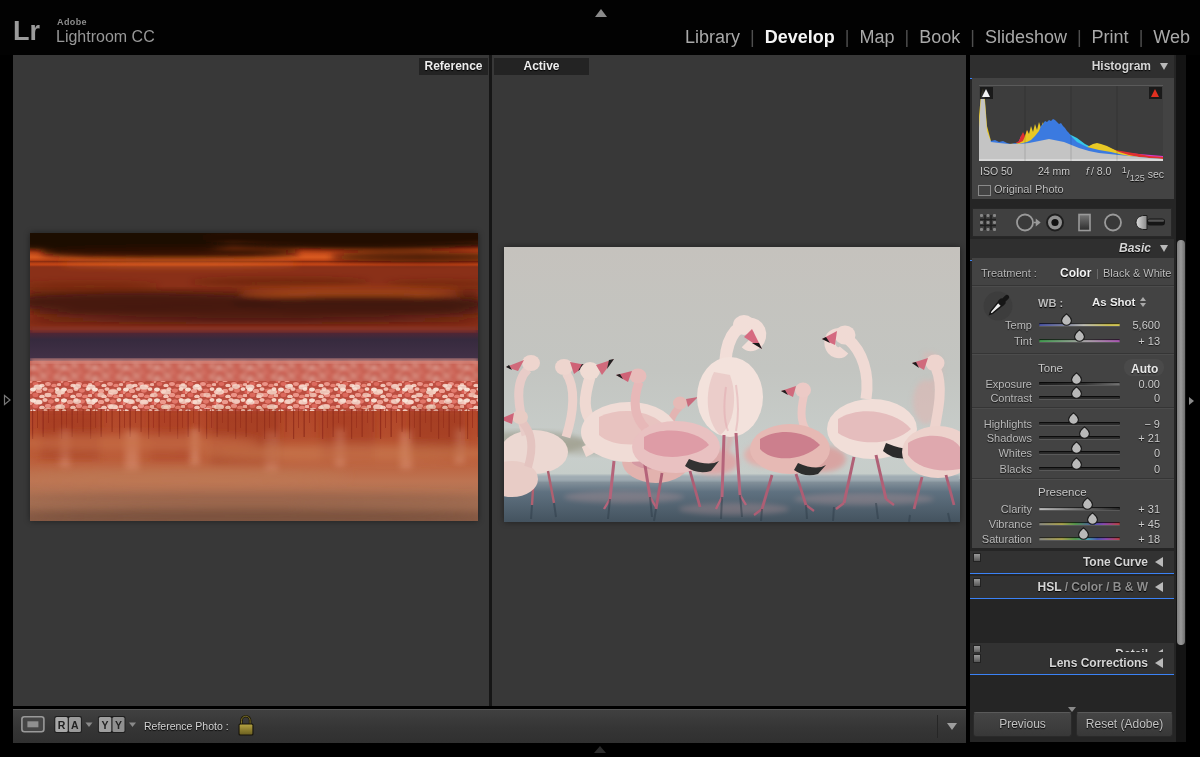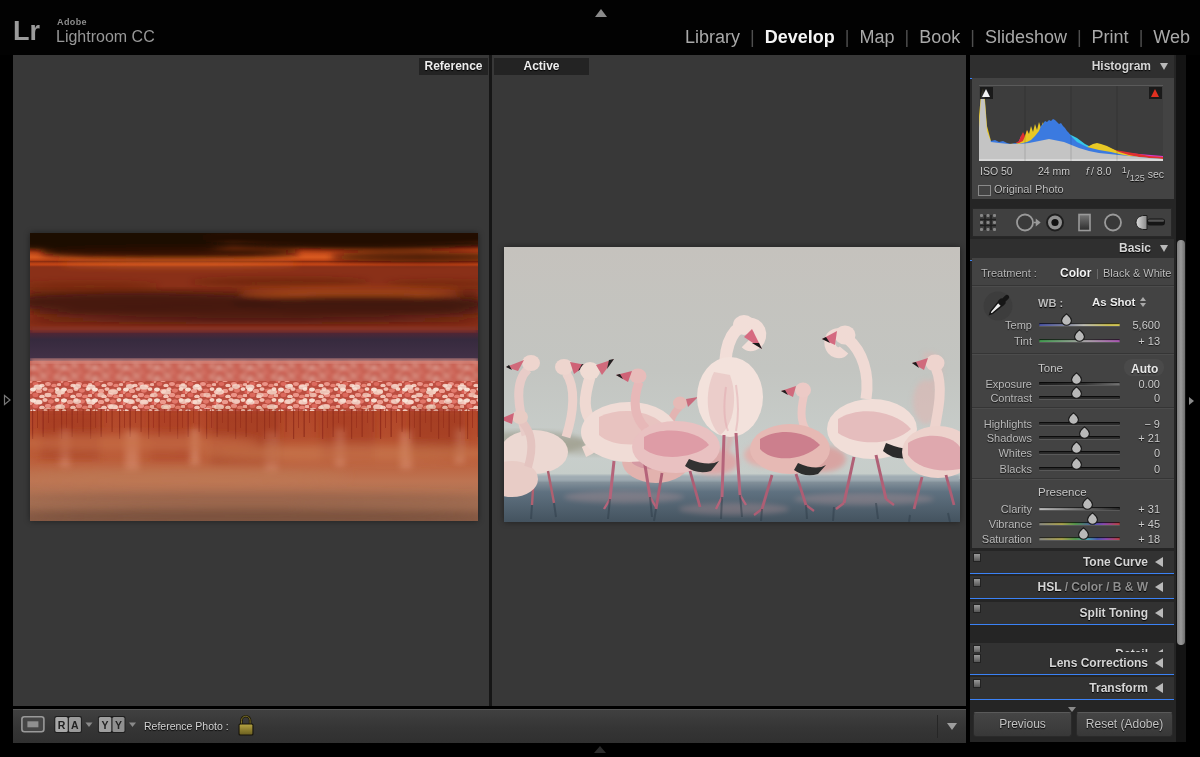--- a/index.html
+++ b/index.html
@@ -482,21 +482,21 @@
 
         <circle cx="140" cy="13.5" r="8" fill="#383838" stroke="#9a9a9a" stroke-width="1.8"></circle>
 
         <path d="M163 13.5 C163 9 167 6.5 171 6.5 L174 6.5 L174 20.5 L171 20.5 C167 20.5 163 18 163 13.5 Z" fill="url(#brushg)" stroke="#1c1c1c" stroke-width="1"></path>
         <rect x="174" y="9.5" width="18" height="7" rx="3" fill="#151515"></rect>
         <rect x="175" y="10.5" width="16" height="2.2" rx="1" fill="#555"></rect>
       </svg>
     </div>
 
     <div class="phead" style="top:184px;height:21px;background:#2f2f2f;">
-      <div class="lbl" style="right:23px;top:2px;">Basic</div>
+      <div class="lbl" style="right:23px;top:2px;font-style:italic;">Basic</div>
       <div class="tri-down" style="right:6px;top:6px;"></div>
     </div>
 
     <div class="pbody" id="basicbody" style="top:203px;height:290px;">
       <div style="position:absolute;left:0;top:3px;width:202px;height:23px;">
         <span style="position:absolute;left:9px;top:6px;font-size:11px;color:#b5b5b5;text-shadow:0 1px 1px #000;">Treatment :</span>
         <span style="position:absolute;left:88px;top:5px;font-size:12px;font-weight:bold;color:#f2f2f2;text-shadow:0 1px 1px #000;">Color</span>
         <span style="position:absolute;left:124px;top:6px;font-size:11px;color:#6e6e6e;">|</span>
         <span style="position:absolute;left:131px;top:6px;font-size:11px;color:#bdbdbd;text-shadow:0 1px 1px #000;">Black &amp; White</span>
       </div>
@@ -615,38 +615,28 @@
     <div class="phead" style="top:496px;height:22px;">
         <div class="sw"></div>
         <div class="lbl">Tone Curve</div>
         <div class="tri-left"></div>
       </div>
     <div class="phead" style="top:521px;height:22px;">
         <div class="sw"></div>
         <div class="lbl"><span>HSL</span><span class="dim"> / Color / B &amp; W</span></div>
         <div class="tri-left"></div>
       </div>
-    <div class="phead" style="top:547px;height:22px;">
-        <div class="sw"></div>
-        <div class="lbl">Split Toning</div>
-        <div class="tri-left"></div>
-      </div>
     <div class="phead" style="top:588px;height:22px;">
         <div class="sw"></div>
         <div class="lbl">Detail</div>
         <div class="tri-left"></div>
       </div>
     <div class="phead" style="top:597px;height:22px;">
         <div class="sw"></div>
         <div class="lbl">Lens Corrections</div>
-        <div class="tri-left"></div>
-      </div>
-    <div class="phead" style="top:622px;height:22px;">
-        <div class="sw"></div>
-        <div class="lbl">Transform</div>
         <div class="tri-left"></div>
       </div>
 
     <div style="position:absolute;left:98px;top:652px;width:0;height:0;border-left:4px solid transparent;border-right:4px solid transparent;border-top:5px solid #8a8a8a;"></div>
     <div class="btn" style="left:3px;top:657px;width:97px;">Previous</div>
     <div class="btn" style="left:106px;top:657px;width:95px;">Reset (Adobe)</div>
   </div>
   <div id="sbtrack"></div>
   <div id="sbthumb"></div>
 </div>

